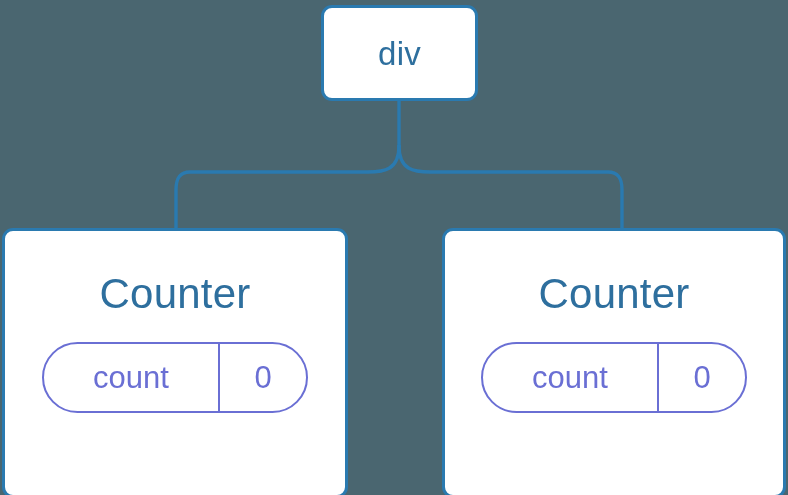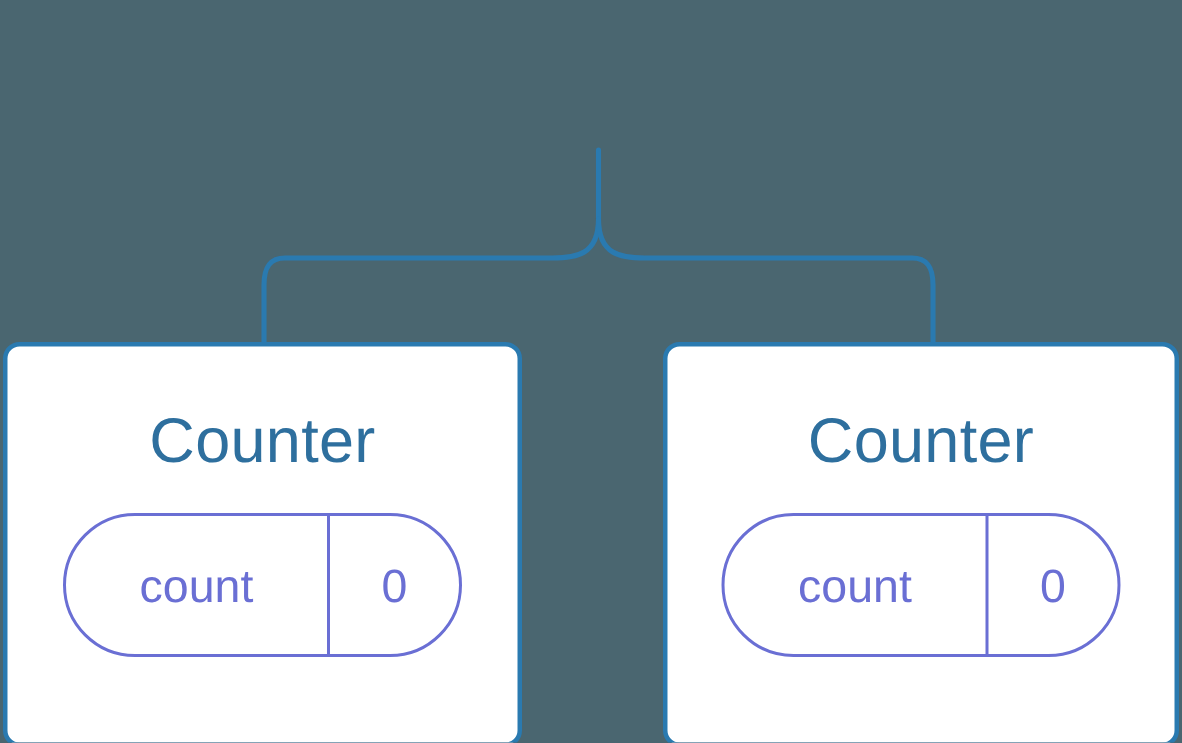--- a/index.html
+++ b/index.html
@@ -72,21 +72,21 @@
     font-size: 42px;
     color: #2e6f9e;
     letter-spacing: 0.2px;
     line-height: 1;
   }
 
   
   .state-pill {
     position: relative;
     margin-top: 27px;
-    height: 96px;
+    height: 71px;
     width: 266px;
     border: 2px solid #6a6fd4;
     border-radius: 48px;
     box-sizing: border-box;
     display: flex;
     align-items: stretch;
     background: #ffffff;
   }
   .state-key,
   .state-value {
@@ -112,20 +112,23 @@
 
   <svg id="connectors" viewBox="0 0 788 495" width="788" height="495" aria-hidden="true">
 
     <path d="M399,100 L399,146" fill="none" stroke="#2a7ab0" stroke-width="3.4" stroke-linecap="round"></path>
 
     <path d="M399,146 C399,170 384,172 368,172 L190,172 C180,172 176,178 176,190 L176,228" fill="none" stroke="#2a7ab0" stroke-width="3.4" stroke-linecap="round"></path>
 
     <path d="M399,146 C399,170 414,172 430,172 L608,172 C618,172 622,178 622,190 L622,228" fill="none" stroke="#2a7ab0" stroke-width="3.4" stroke-linecap="round"></path>
   </svg>
 
+  <div class="node node-root">
+    <span class="node-title">div</span>
+  </div>
 
   <div class="node node-child left">
     <span class="node-title">Counter</span>
     <div class="state-pill">
       <span class="state-key">count</span>
       <span class="state-value">0</span>
     </div>
   </div>
 
   <div class="node node-child right">

